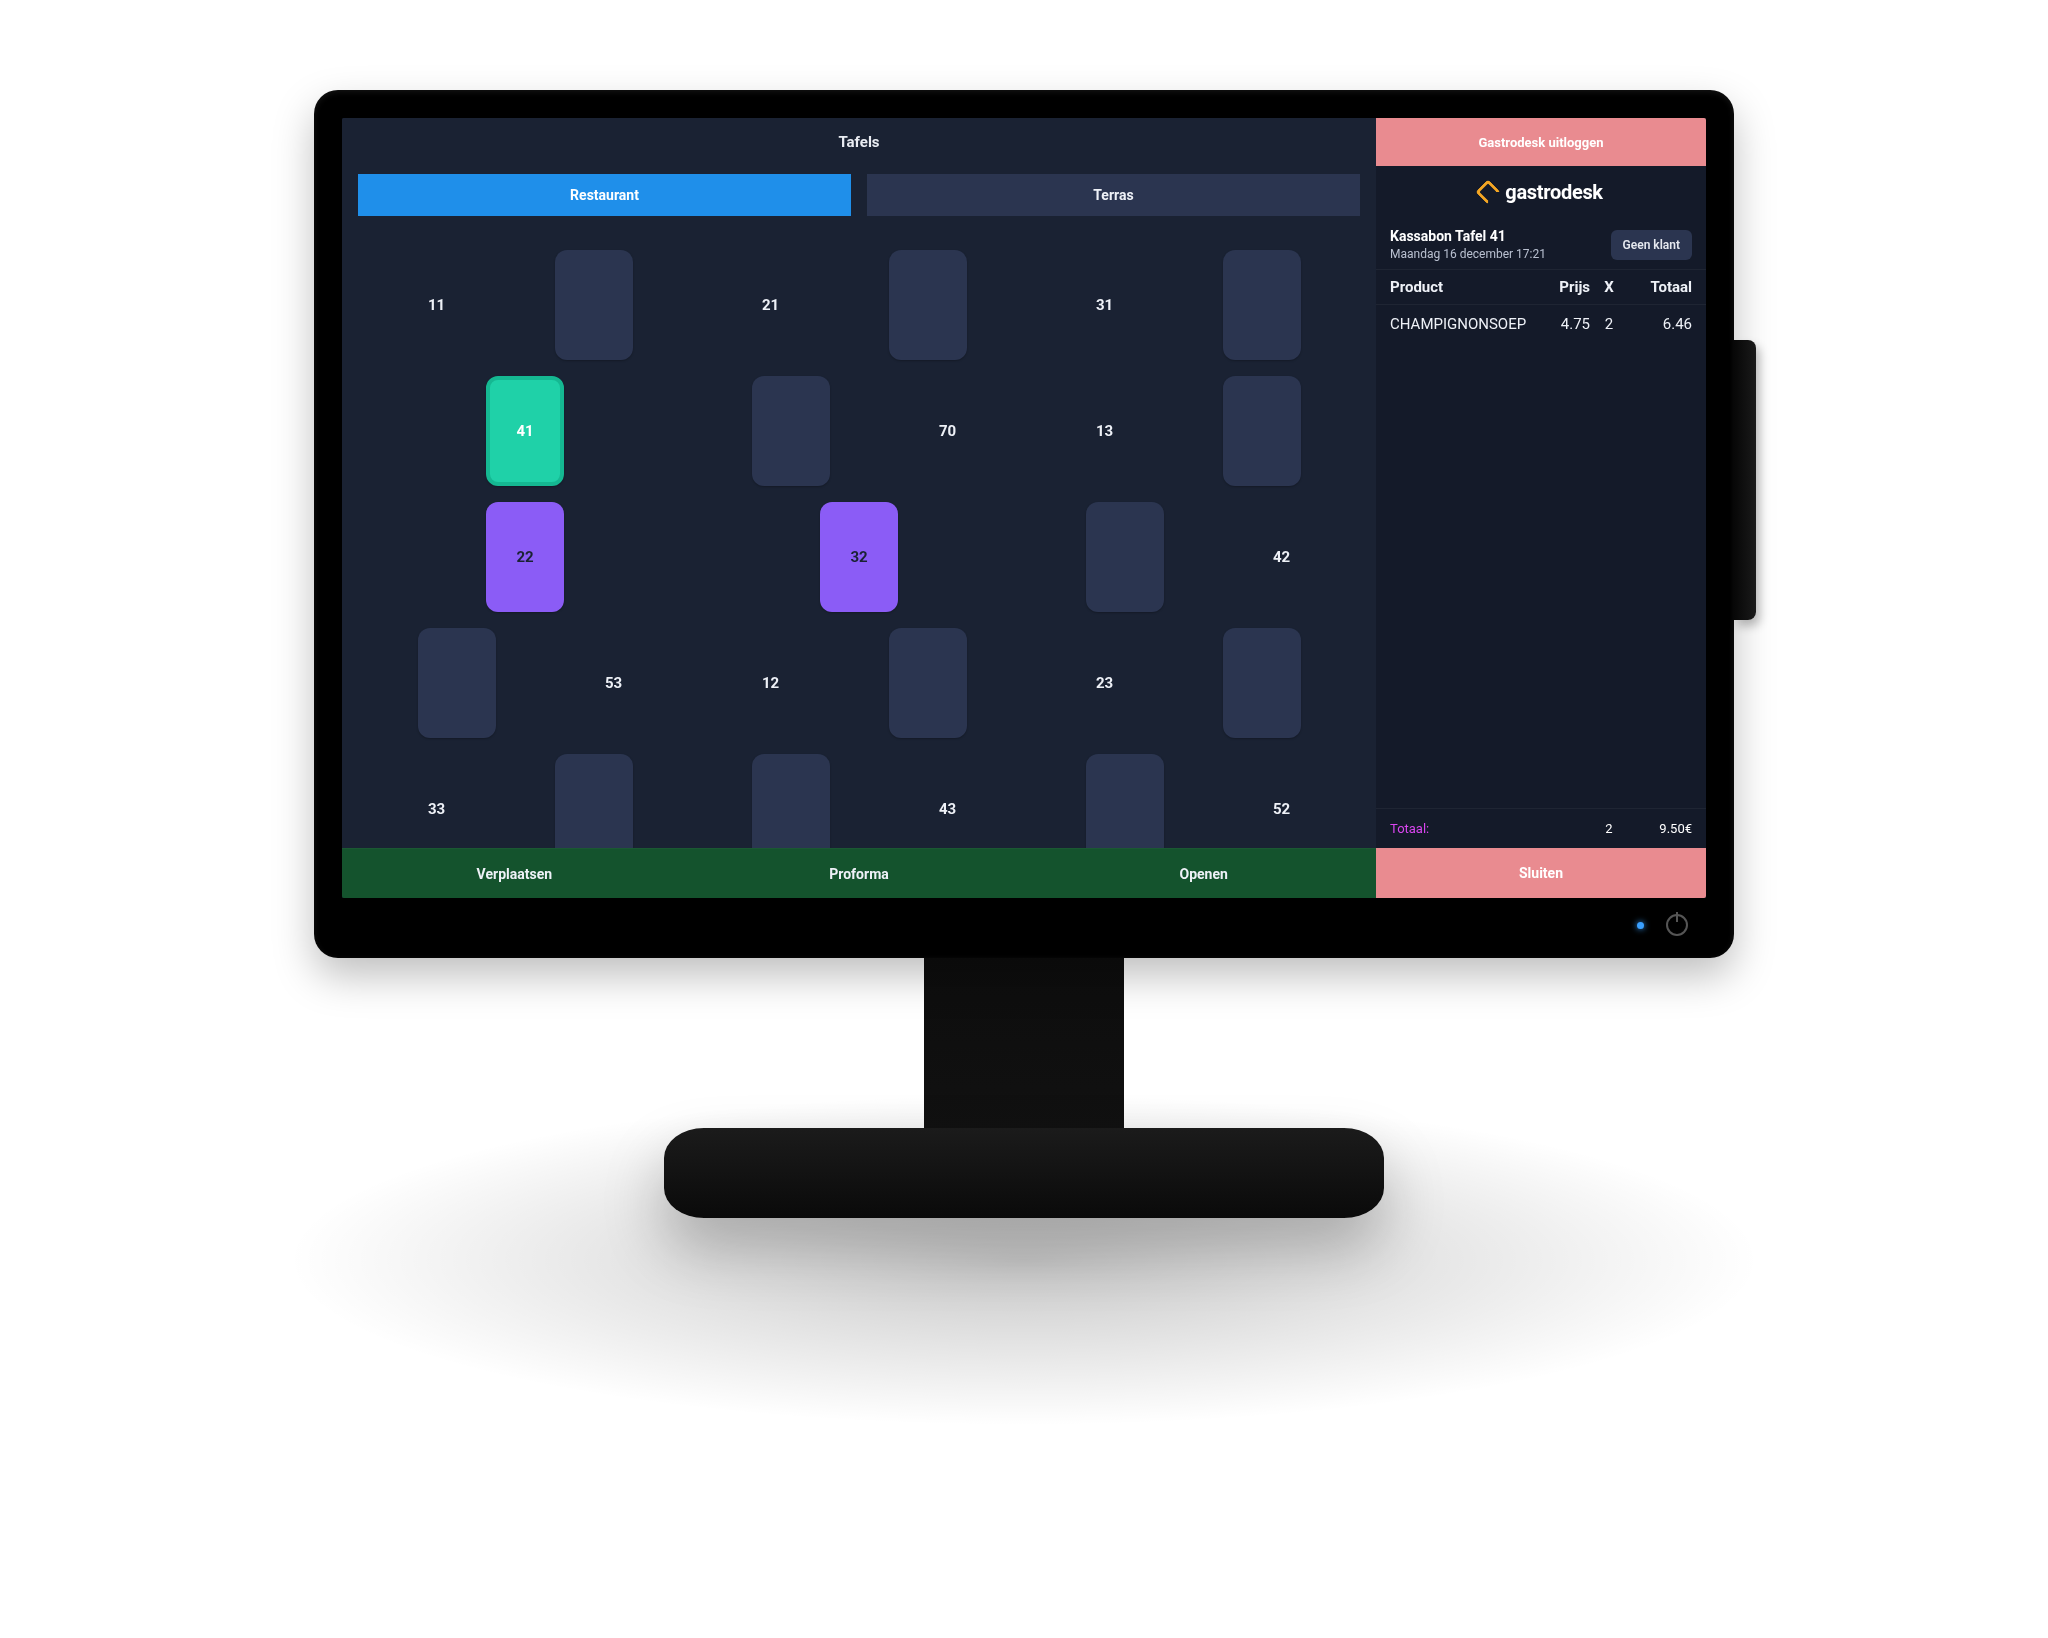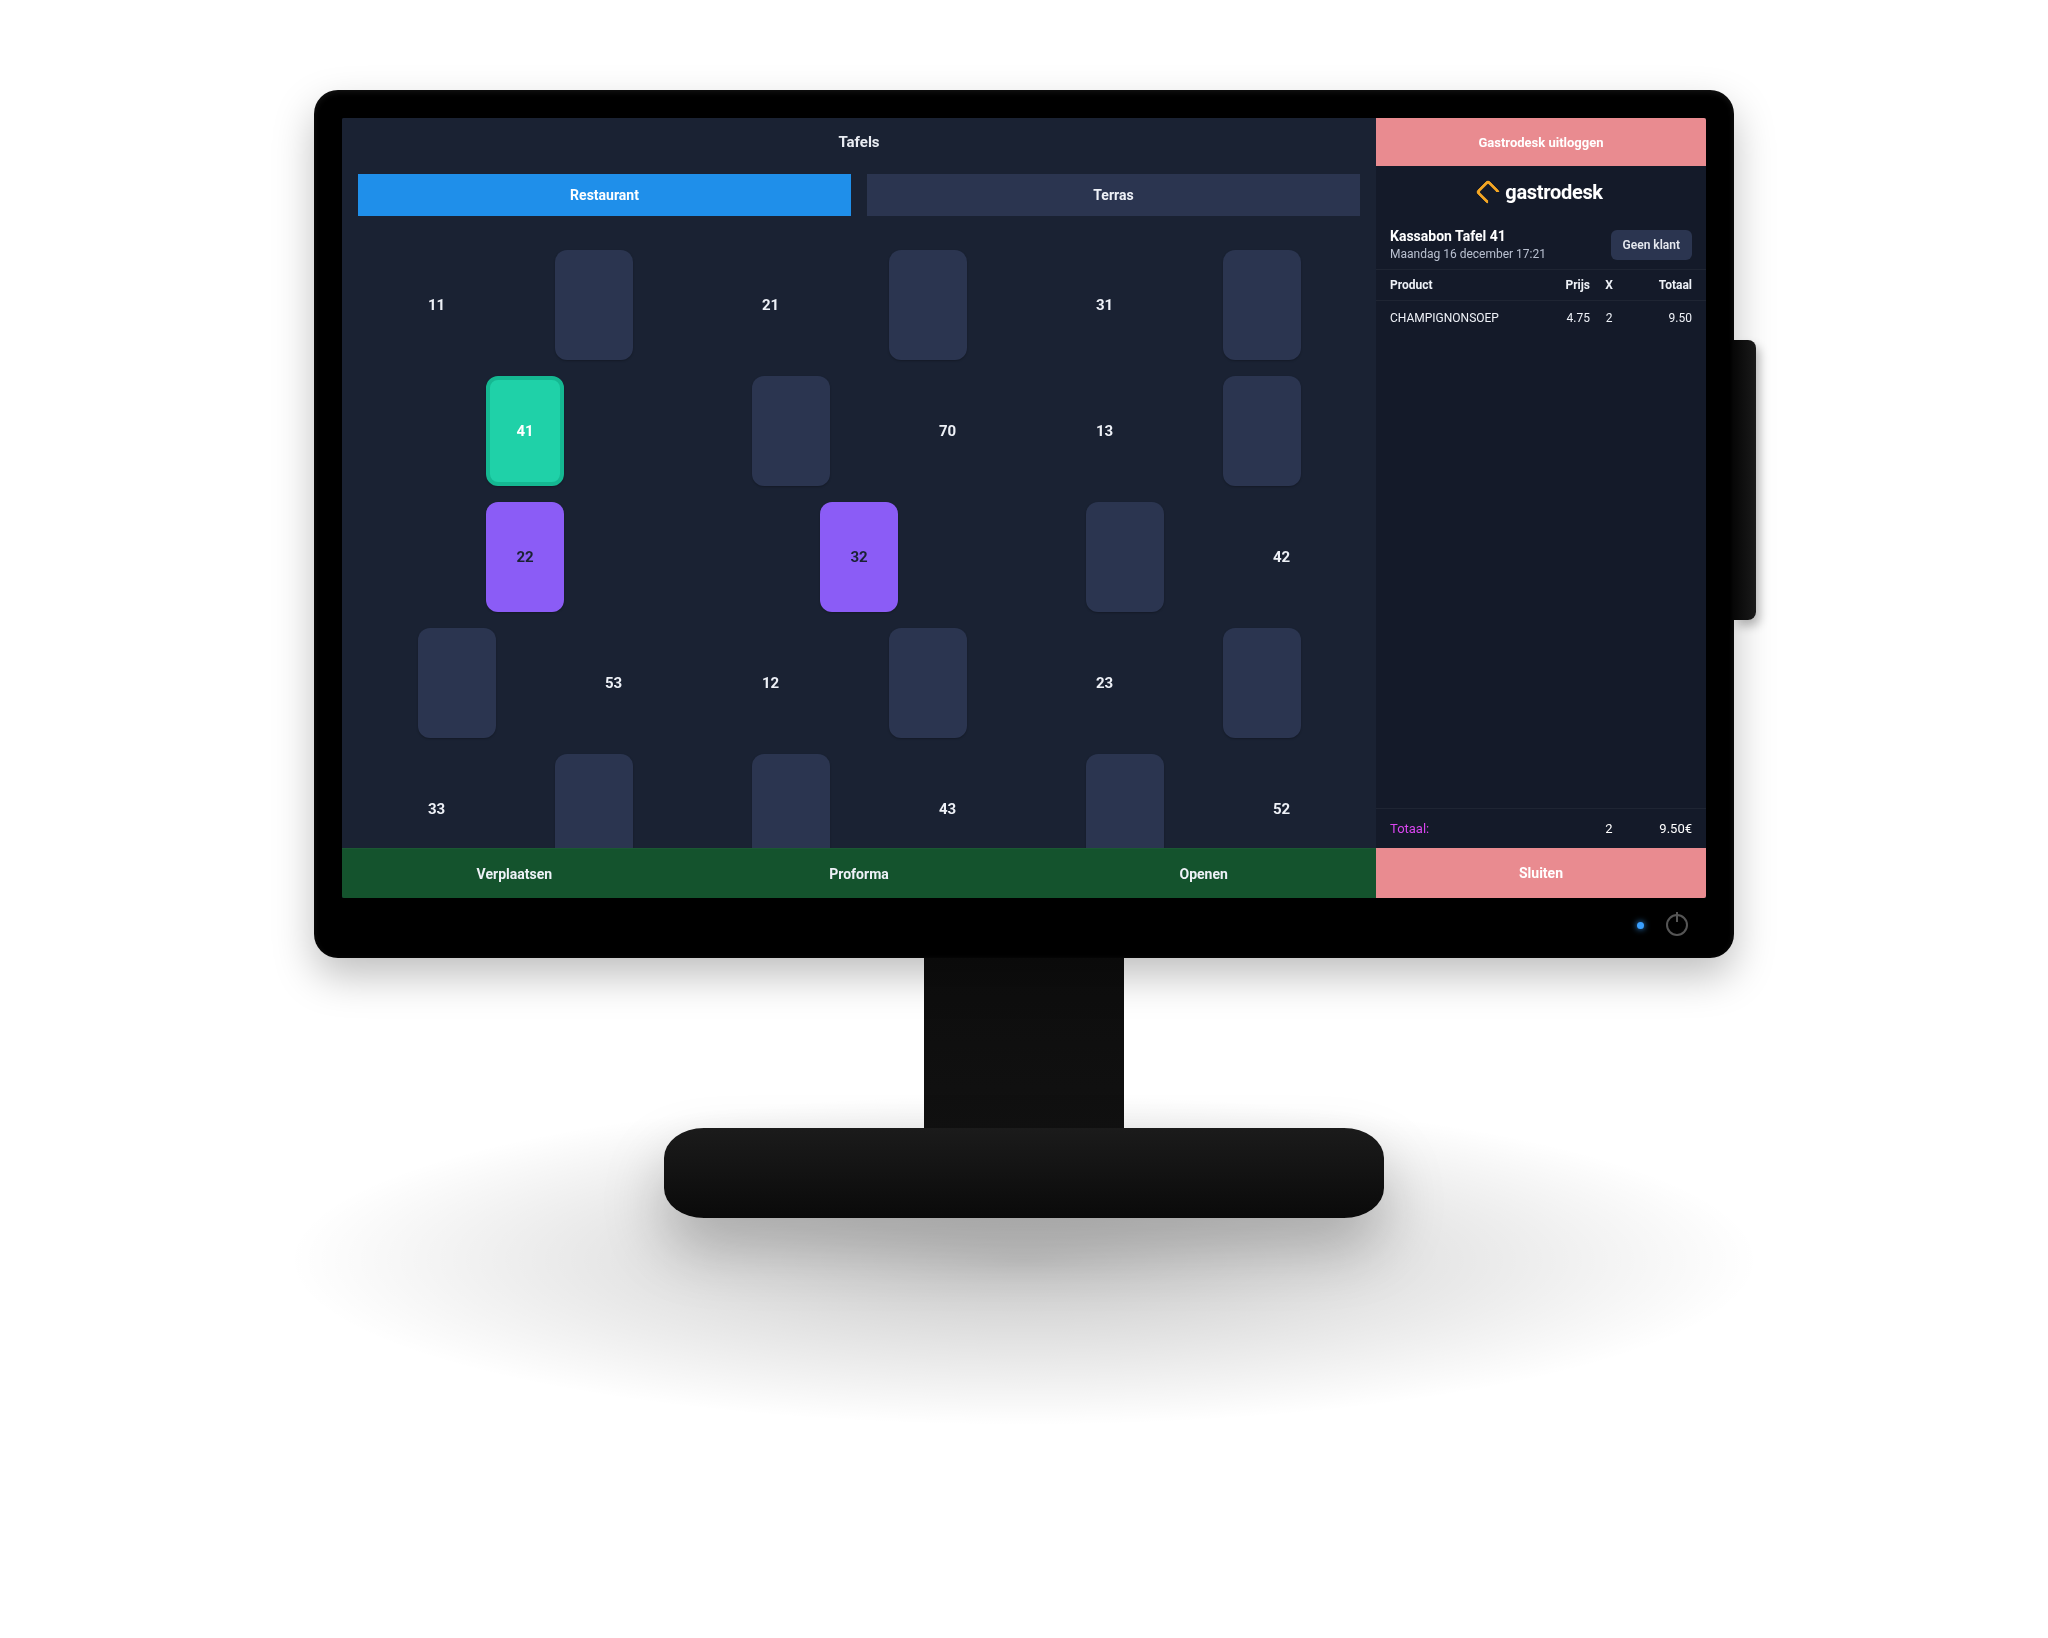--- a/index.html
+++ b/index.html
@@ -260,21 +260,21 @@
     font-weight: 600;
     padding: 8px 12px;
     border-radius: 6px;
     cursor: pointer;
   }
 
   .receipt-cols, .receipt-row, .totals-row {
     display: grid;
     grid-template-columns: 1fr 58px 38px 64px;
     padding: 8px 14px;
-    font-size: 12px;
+    font-size: 15px;
     align-items: center;
   }
   .receipt-cols {
     font-weight: 700;
     border-top: 1px solid rgba(255,255,255,0.05);
     border-bottom: 1px solid rgba(255,255,255,0.05);
     color: #eef1f7;
   }
   .col-r { text-align: right; }
   .col-c { text-align: center; }
@@ -419,21 +419,21 @@
             <div class="col-c">X</div>
             <div class="col-r">Totaal</div>
           </div>
 
           <div class="receipt-body" id="receipt-body">
 
           <div class="receipt-row">
                 <div>CHAMPIGNONSOEP</div>
                 <div class="col-r">4.75</div>
                 <div class="col-c">2</div>
-                <div class="col-r">9.50</div>
+                <div class="col-r">6.46</div>
               </div>
             </div>
 
           <div class="totals-row">
             <div class="totals-label">Totaal:</div>
             <div></div>
             <div class="col-c">2</div>
             <div class="col-r">9.50€</div>
           </div>
 

